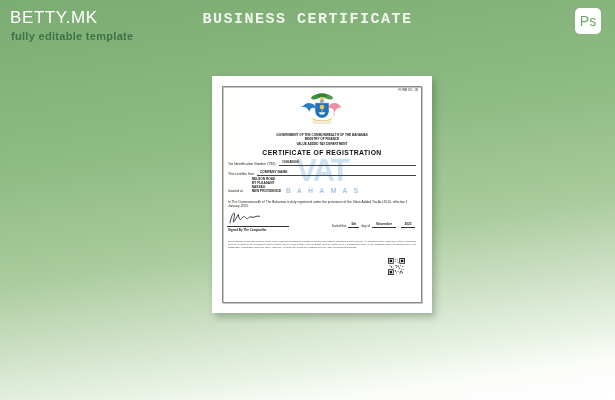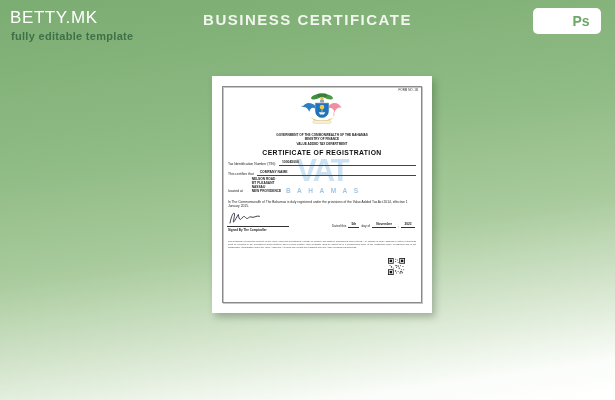--- a/index.html
+++ b/index.html
@@ -7,24 +7,24 @@
     width:615px;height:400px;overflow:hidden;position:relative;
     font-family:"Liberation Sans",sans-serif;
     background:linear-gradient(172deg,#7bac72 0%,#8fbb84 35%,#a9cb9d 58%,#d9e8d2 78%,#fbfdfa 92%,#ffffff 100%);
   }
   
   .logo{position:absolute;left:10px;top:8px;font-size:17px;font-weight:normal;
     letter-spacing:.6px;color:#ffffff;}
   .tagline{position:absolute;left:11px;top:30px;font-size:11px;font-weight:700;
     letter-spacing:.3px;color:#3e7147;}
   .main-title{position:absolute;left:0;right:0;top:11px;text-align:center;
-    font-size:15px;font-weight:700;letter-spacing:1.5px;color:#f1f6ee;}
-  .ps-badge{position:absolute;right:14px;top:8px;width:40px;height:26px;
+    font-size:15px;font-weight:700;letter-spacing:1.5px;color:#f1f6ee;font-family:Liberation Mono, monospace;}
+  .ps-badge{position:absolute;right:14px;top:8px;width:26px;height:26px;
     background:#ffffff;border-radius:5px;display:flex;align-items:center;
-    justify-content:center;font-size:14px;font-weight:bold;color:#6da767;padding-left:28px;}
+    justify-content:center;font-size:14px;font-weight:normal;color:#6da767;}
   
   .cert{position:absolute;left:212px;top:76px;width:220px;height:237px;
     background:#ffffff;box-shadow:3px 4px 7px rgba(50,70,50,.33);color:#1c1c1c;}
   .inner-border{position:absolute;left:10px;top:10px;right:10px;bottom:10px;
     border:1px solid #8a8a8a;box-shadow:1px 1px 0 #c6c6c6 inset, 1px 1px 0 #c6c6c6;}
   .form-no{position:absolute;top:12px;right:14px;font-size:3px;color:#333;z-index:3;}
   .arms{position:absolute;left:0;right:0;top:15px;display:flex;justify-content:center;z-index:3;}
   .gov-block{position:absolute;left:0;right:0;top:57px;text-align:center;
     font-size:3.1px;font-weight:bold;line-height:4.3px;color:#1a1a1a;z-index:3;}
   .cert-title{position:absolute;left:0;right:0;top:73px;text-align:center;

